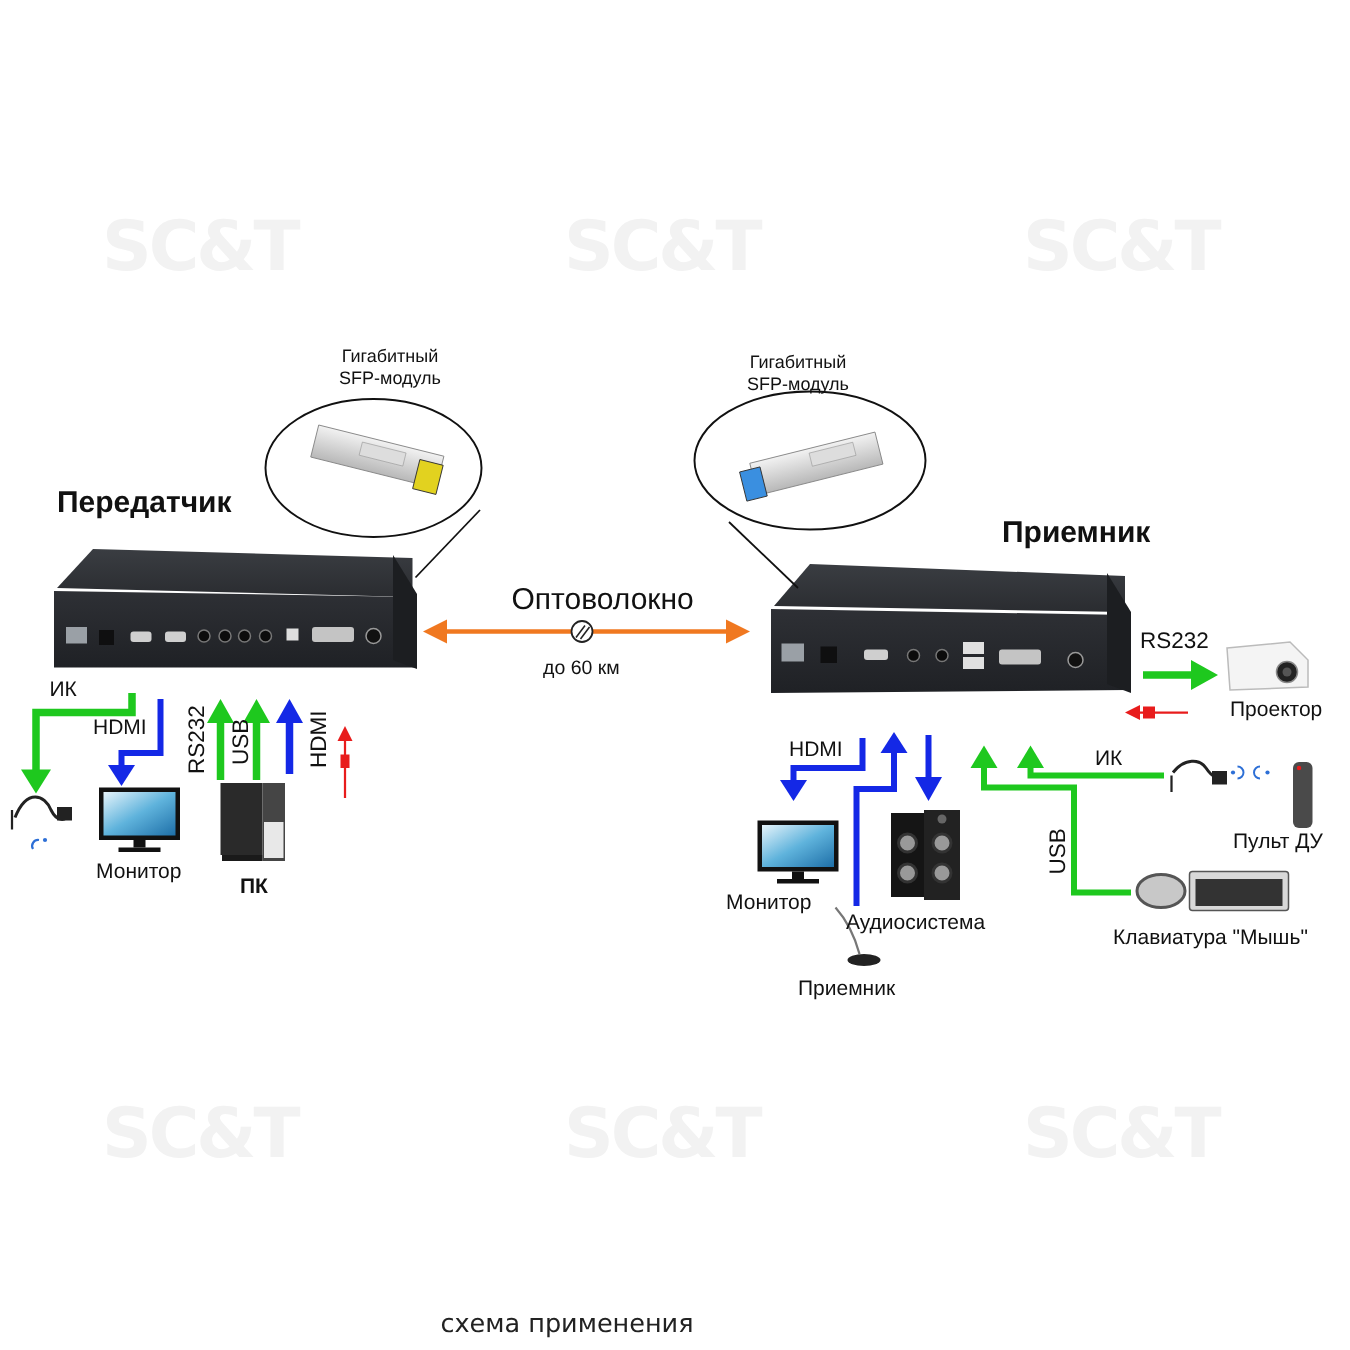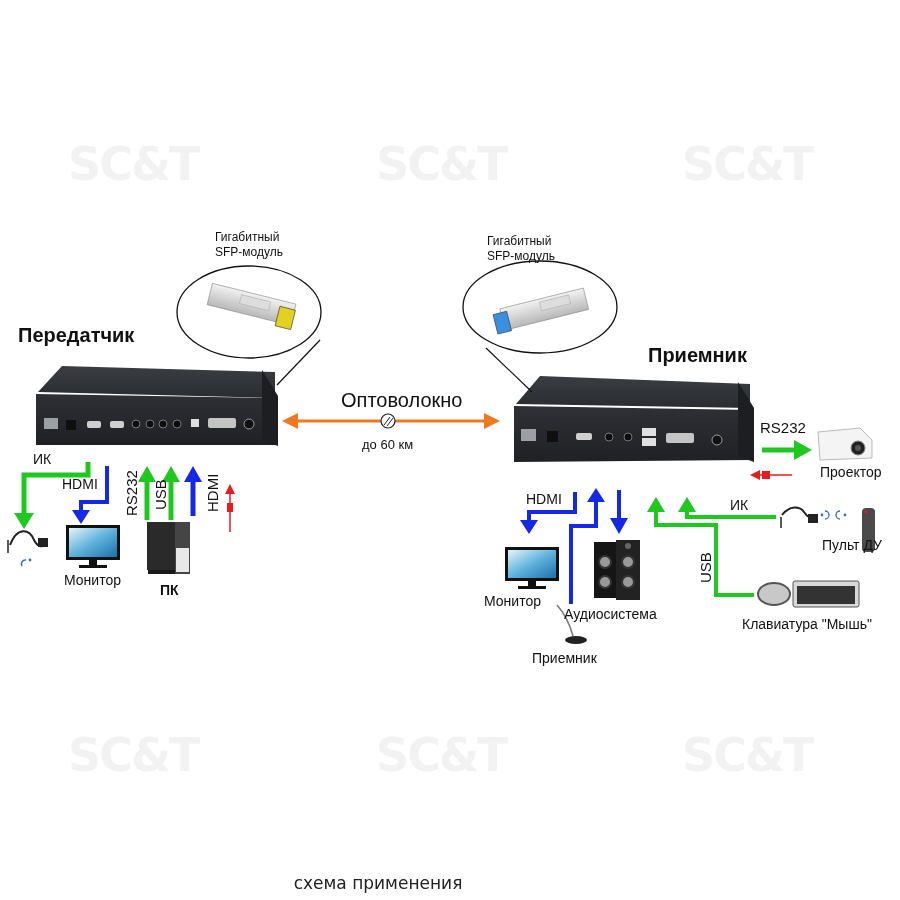--- a/index.html
+++ b/index.html
@@ -1,22 +1,22 @@
 <!DOCTYPE html>
 <html><head>
 <meta charset="utf-8">
 <style>
   html, body { margin:0; padding:0; background:#ffffff; }
   body { width:900px; height:900px; position:relative; overflow:hidden;
          font-family:"Liberation Sans", sans-serif; color:#111; }
   .wm { position:absolute; font-family:"DejaVu Sans", sans-serif; font-weight:bold;
         font-size:46px; color:#f2f2f2; letter-spacing:-2px; }
   .lbl { position:absolute; font-size:14px; color:#111; white-space:nowrap; }
-  .big { position:absolute; font-size:20px; font-weight:bold; color:#111; white-space:nowrap; }
-  .small { position:absolute; font-size:12px; color:#111; line-height:15px; text-align:left; }
+  .big { position:absolute; font-size:20px; font-weight:bold; color:#111; white-space:nowrap;margin-left:20px; }
+  .small { position:absolute; font-size:12px; color:#111; line-height:15px; text-align:center; }
   .vert { position:absolute; font-size:15px; transform-origin:left top; transform:rotate(-90deg); white-space:nowrap; }
   svg.overlay { position:absolute; left:0; top:0; }
   .caption { position:absolute; left:0; width:756px; top:873px; text-align:center;
              font-family:"DejaVu Sans", sans-serif; font-size:17px; color:#222; }
 </style>
 </head>
 <body>
 
 <div class="wm" style="left:68px;top:137px;">SC&amp;T</div>
 <div class="wm" style="left:376px;top:137px;">SC&amp;T</div>
@@ -269,19 +269,19 @@
 <div class="vert" style="left:152px;top:510px;">USB</div>
 <div class="vert" style="left:204px;top:512px;">HDMI</div>
 <div class="lbl" style="left:64px;top:572px;">Монитор</div>
 <div class="lbl" style="left:160px;top:582px;font-weight:bold;">ПК</div>
 
 <div class="lbl" style="left:760px;top:419px;font-size:15px;">RS232</div>
 <div class="lbl" style="left:820px;top:464px;text-align:right;">Проектор</div>
 <div class="lbl" style="left:526px;top:491px;">HDMI</div>
 <div class="lbl" style="left:730px;top:497px;">ИК</div>
 <div class="vert" style="left:697px;top:583px;">USB</div>
-<div class="lbl" style="left:822px;top:537px;">Пульт ДУ</div>
+<div class="lbl" style="left:822px;top:552px;">Пульт ДУ</div>
 <div class="lbl" style="left:484px;top:593px;">Монитор</div>
 <div class="lbl" style="left:564px;top:606px;">Аудиосистема</div>
 <div class="lbl" style="left:742px;top:616px;">Клавиатура "Мышь"</div>
 <div class="lbl" style="left:532px;top:650px;">Приемник</div>
 
 <div class="caption">схема применения</div>
 
 </body></html>

